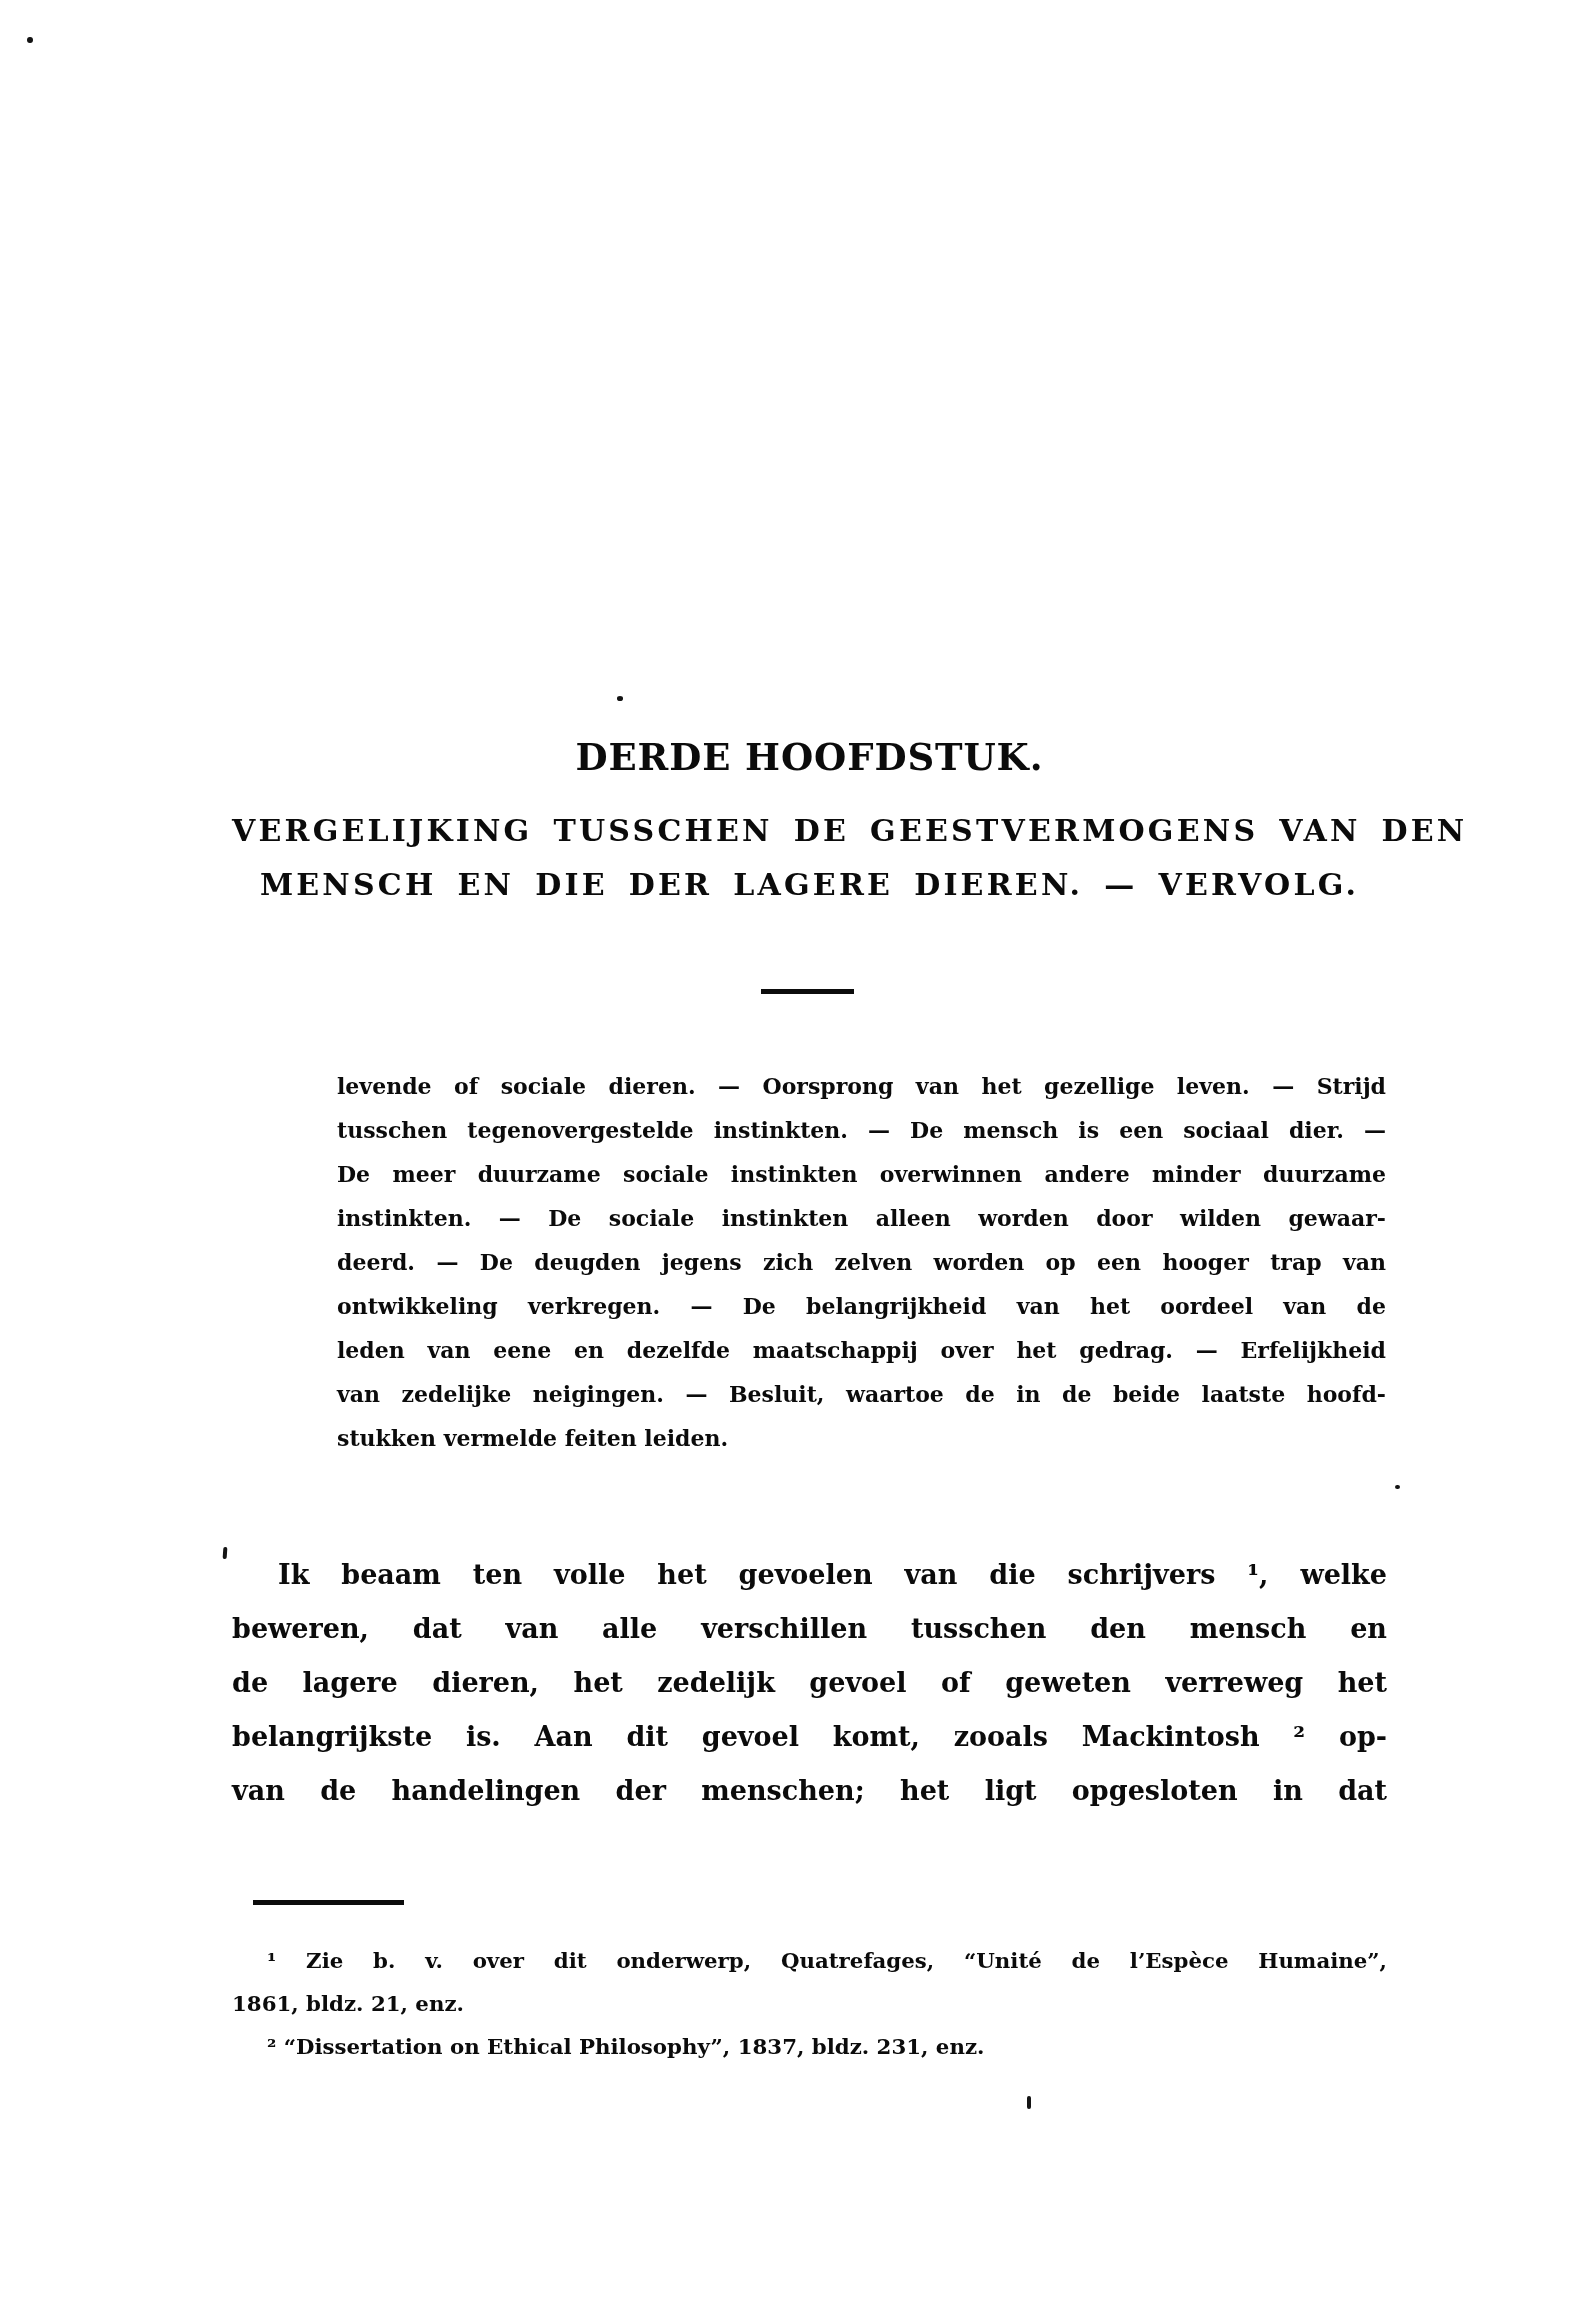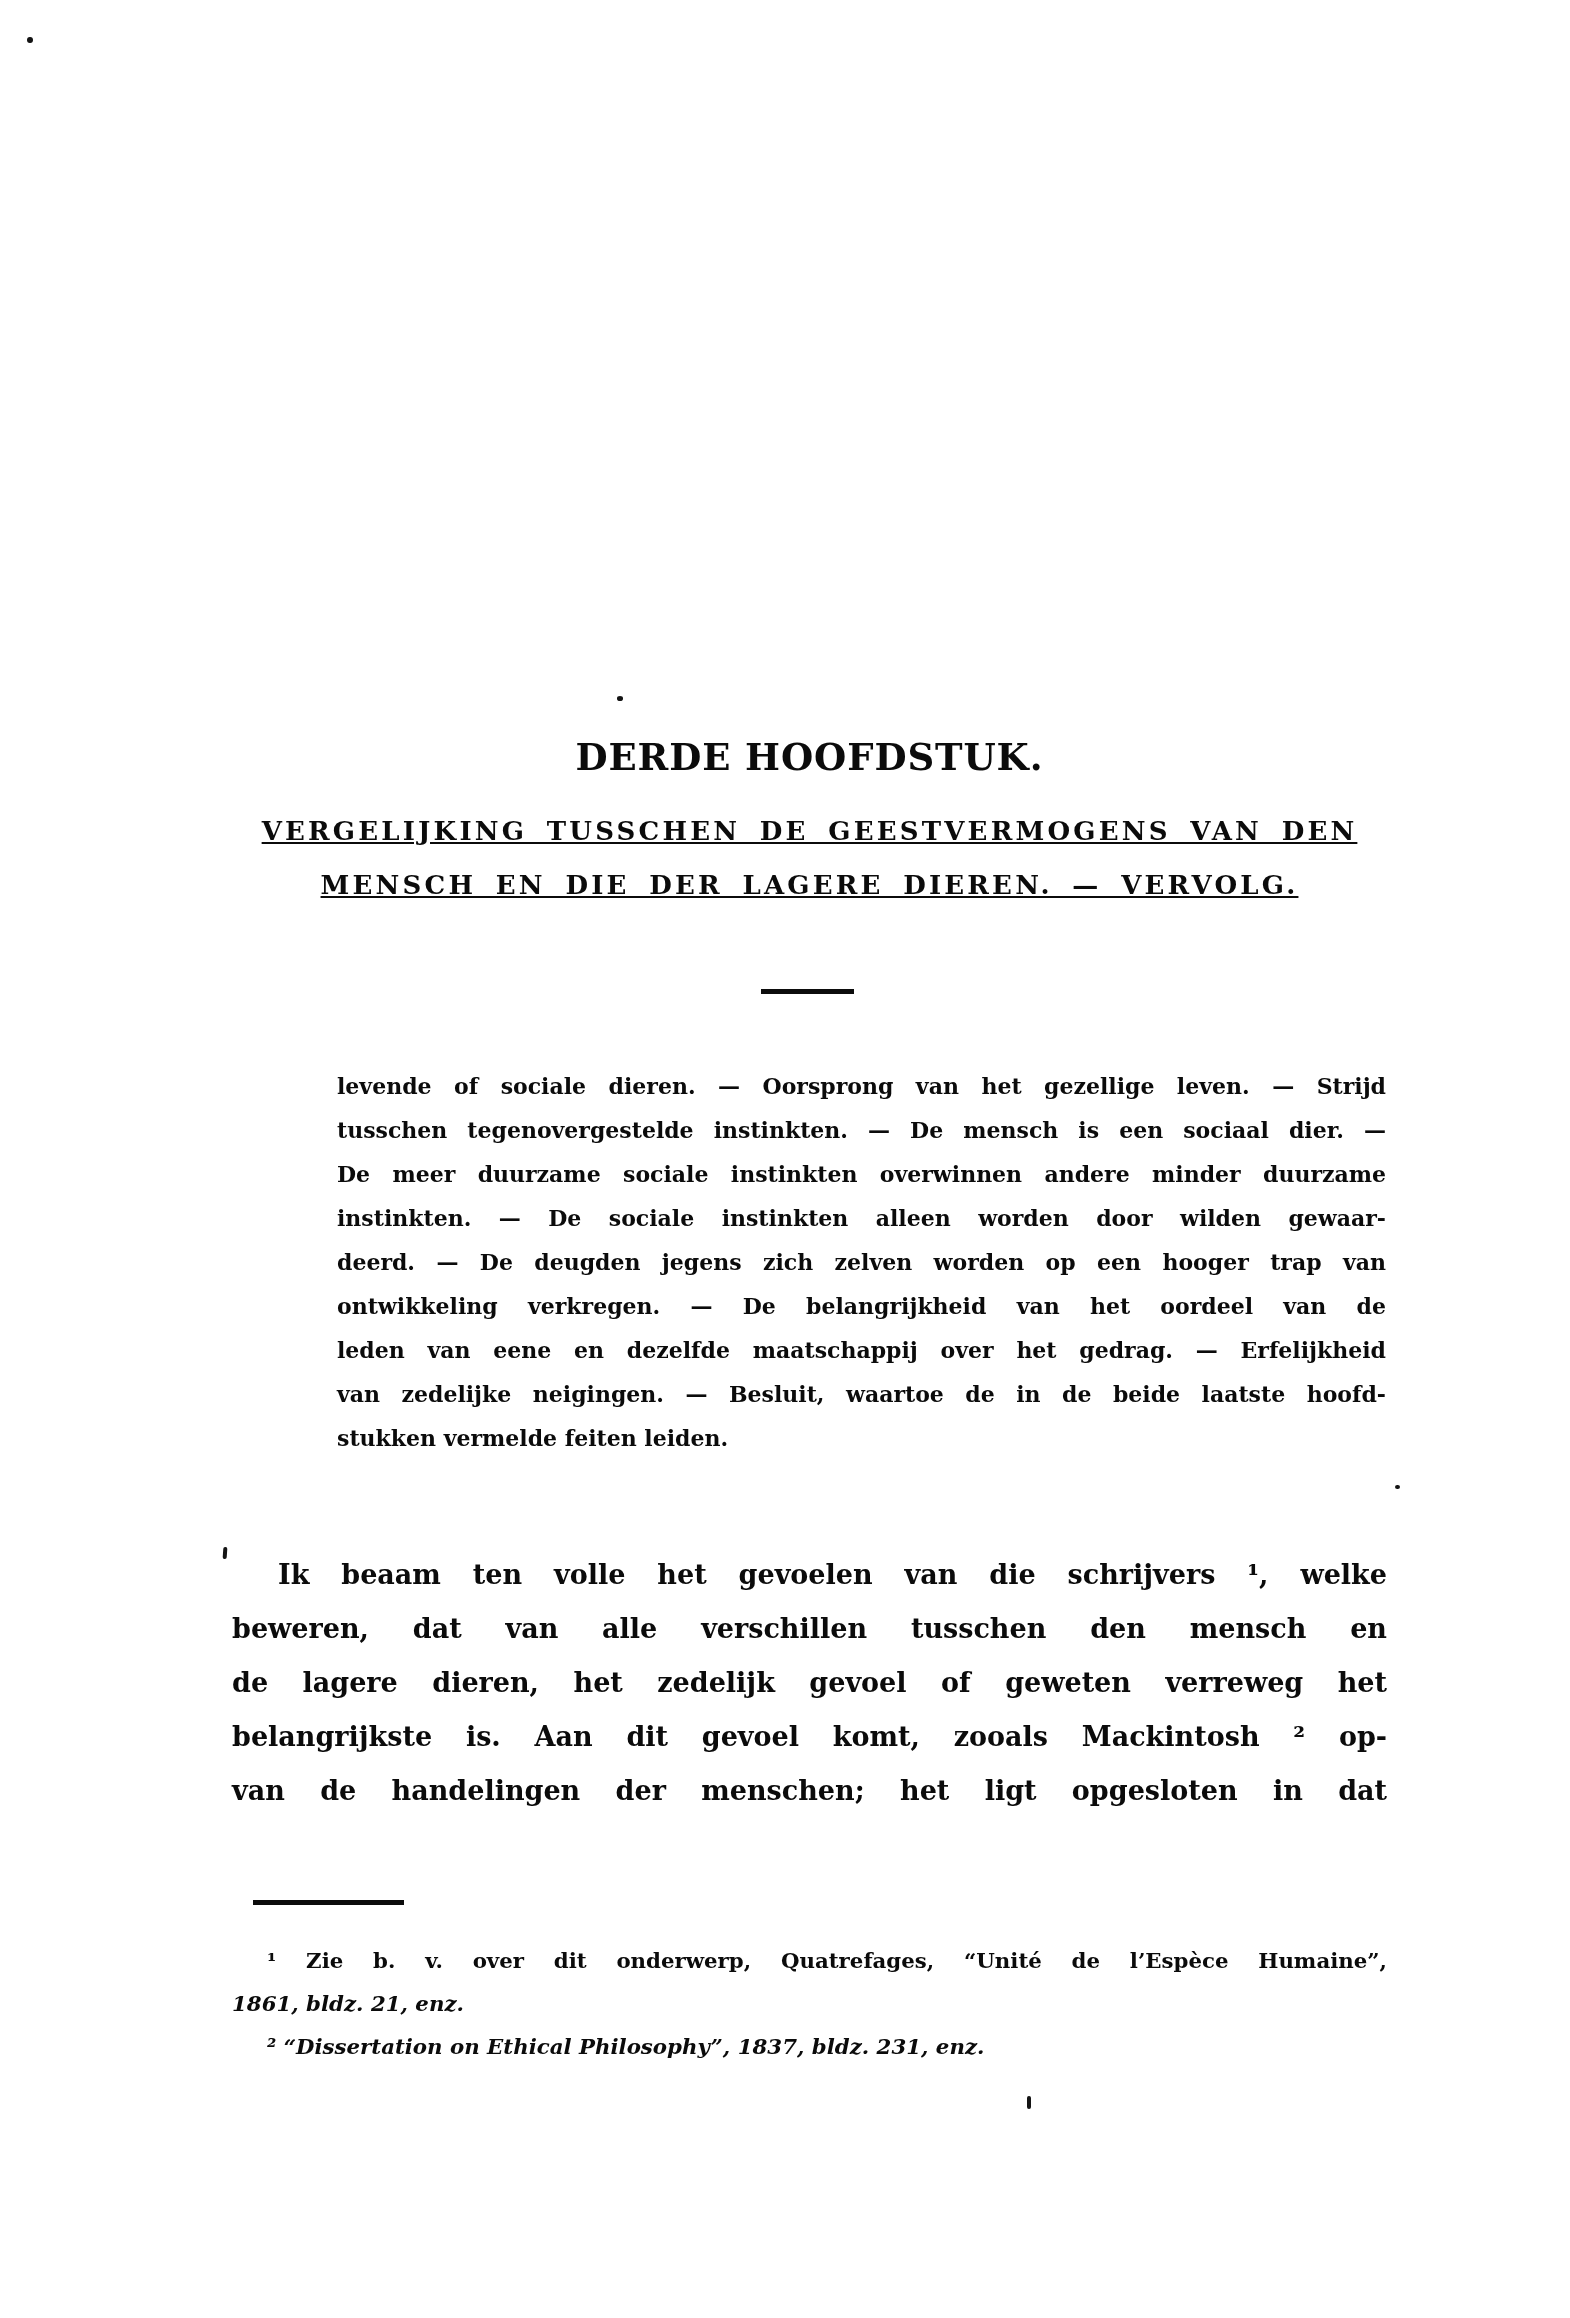--- a/index.html
+++ b/index.html
@@ -19,22 +19,22 @@
   #chapter-title{
     left:232px;top:735px;width:1155px;
     font-size:37px;line-height:45px;
     text-align:center;letter-spacing:0.9px;
     white-space:nowrap;
   }
 
   
   #chapter-subtitle{
     left:232px;top:804px;width:1155px;
-    font-size:26px;line-height:54px;
-    text-align:center;letter-spacing:3.2px;word-spacing:7.4px;text-decoration:underline;
+    font-size:30px;line-height:54px;
+    text-align:center;letter-spacing:3.2px;word-spacing:7.4px;
   }
   .subtitle-line{white-space:nowrap;}
 
   
   #heading-divider{
     left:761px;top:989px;width:93px;height:5.1px;
     background:#0c0c0c;
   }
 
   
@@ -60,21 +60,21 @@
     background:#0c0c0c;
   }
 
   
   #footnotes{
     left:232px;top:1939px;width:1155px;
     font-size:21.3px;line-height:43px;
   }
   .fline{text-align:justify;text-align-last:justify;}
   .fline.first{padding-left:35px;}
-  .fline.plain{text-align:center;text-align-last:left;font-style:italic;}
+  .fline.plain{text-align:center;text-align-last:left;}
 
   
   .artifact{position:absolute;background:#141414;border-radius:50%;}
   .artifact.tick{border-radius:1.9px;}
 </style>
 </head>
 <body>
 
 <div class="page">
 

